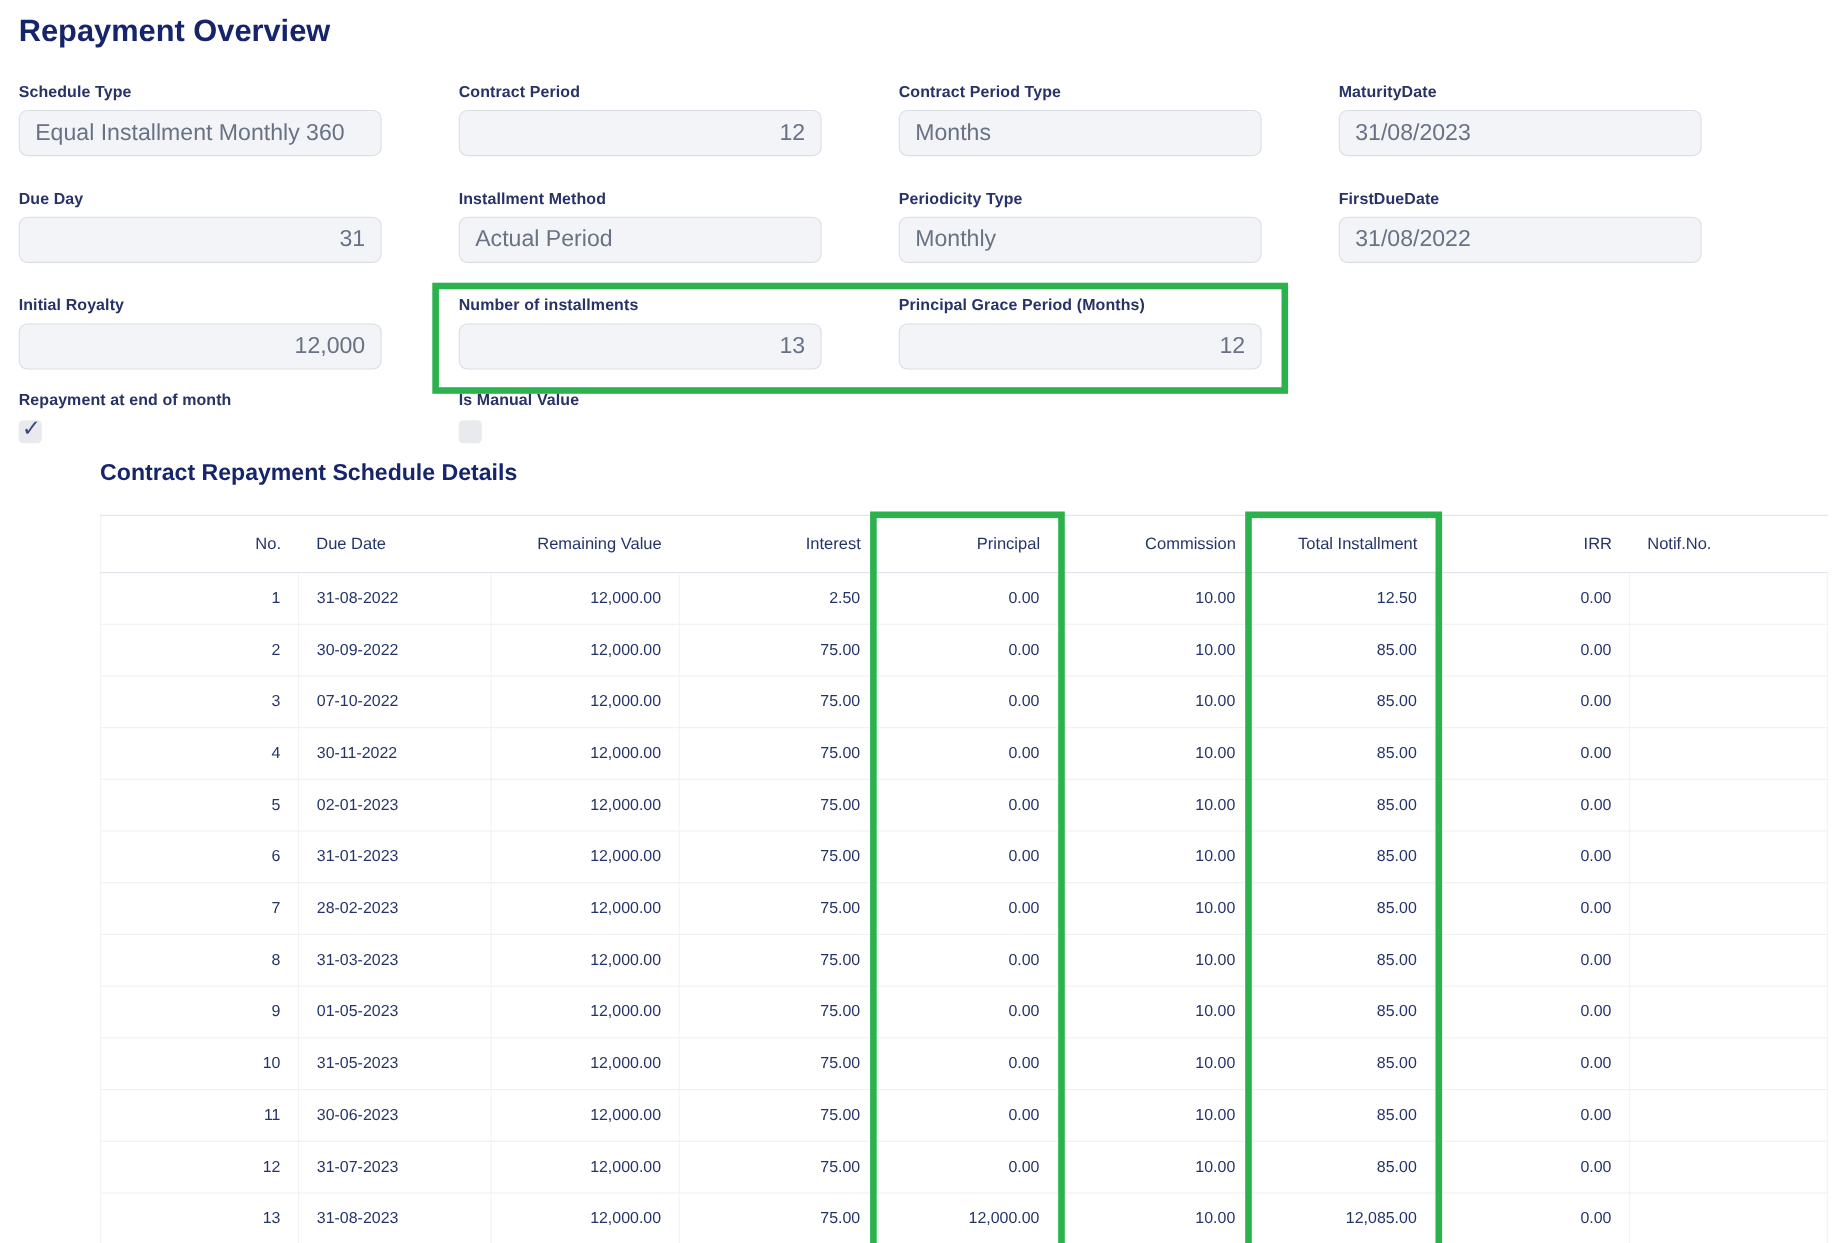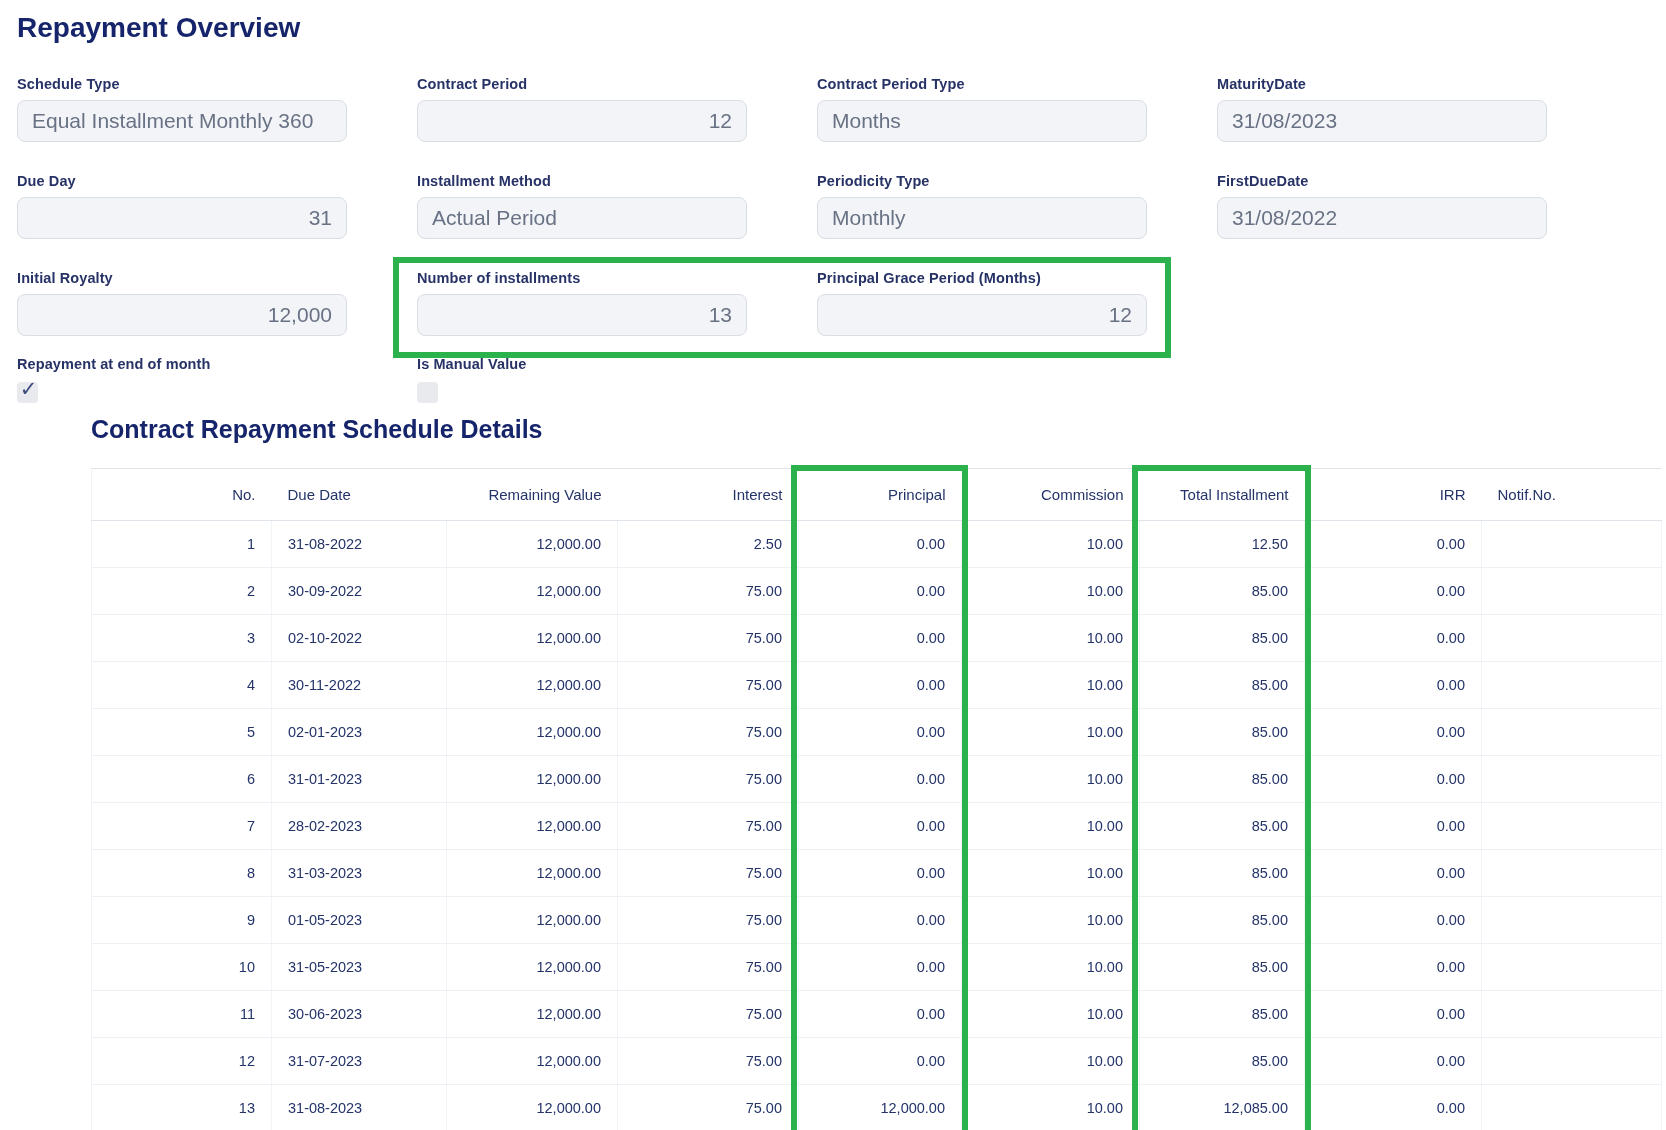--- a/index.html
+++ b/index.html
@@ -38,21 +38,21 @@
   .hl-wrap{grid-column:2 / 4;position:relative;display:grid;grid-template-columns:330px 330px;column-gap:70px;}
   .hl-border{position:absolute;left:-24px;right:-24px;top:-13px;bottom:-22px;border:6px solid var(--green);pointer-events:none;z-index:5;}
 
   .check-row{margin-top:20px;display:grid;grid-template-columns:repeat(4,330px);column-gap:70px;}
   .checkbox{
     width:21px;height:21px;margin-top:9px;background:#e8eaee;border-radius:4px;
     text-align:center;cursor:pointer;
   }
   .checkbox span{position:relative;top:-5px;left:1px;font-size:21px;font-weight:700;color:#3c4a7e;}
 
-  .section-title{font-size:25px;line-height:25px;font-weight:700;color:var(--navy);margin:14px 0 0 74px;}
+  .section-title{font-size:21px;line-height:25px;font-weight:700;color:var(--navy);margin:14px 0 0 74px;}
 
   .table-wrap{position:relative;margin:26px 0 0 74px;width:1570px;}
   table{width:1570px;border-collapse:collapse;table-layout:fixed;}
   col.c-no{width:180px}col.c-due_date{width:175px}col.c-remaining_value{width:171px}
   col.c-interest{width:181px}col.c-principal{width:163px}col.c-commission{width:178px}
   col.c-total_installment{width:165px}col.c-irr{width:177px}col.c-notif_no{width:180px}
   thead th{
     height:52px;padding:0 16px;font-size:15px;font-weight:500;color:var(--cell);
     border-top:1px solid var(--head-bd);border-bottom:1px solid var(--head-bd);white-space:nowrap;overflow:hidden;
   }
@@ -188,21 +188,21 @@
             <td class="al-r">12,000.00</td>
             <td class="al-r">75.00</td>
             <td class="al-r">0.00</td>
             <td class="al-r">10.00</td>
             <td class="al-r">85.00</td>
             <td class="al-r">0.00</td>
             <td class="al-l"></td>
           </tr>
           <tr>
             <td class="al-r">3</td>
-            <td class="al-l">02-10-2022</td>
+            <td class="al-l">07-10-2022</td>
             <td class="al-r">12,000.00</td>
             <td class="al-r">75.00</td>
             <td class="al-r">0.00</td>
             <td class="al-r">10.00</td>
             <td class="al-r">85.00</td>
             <td class="al-r">0.00</td>
             <td class="al-l"></td>
           </tr>
           <tr>
             <td class="al-r">4</td>

